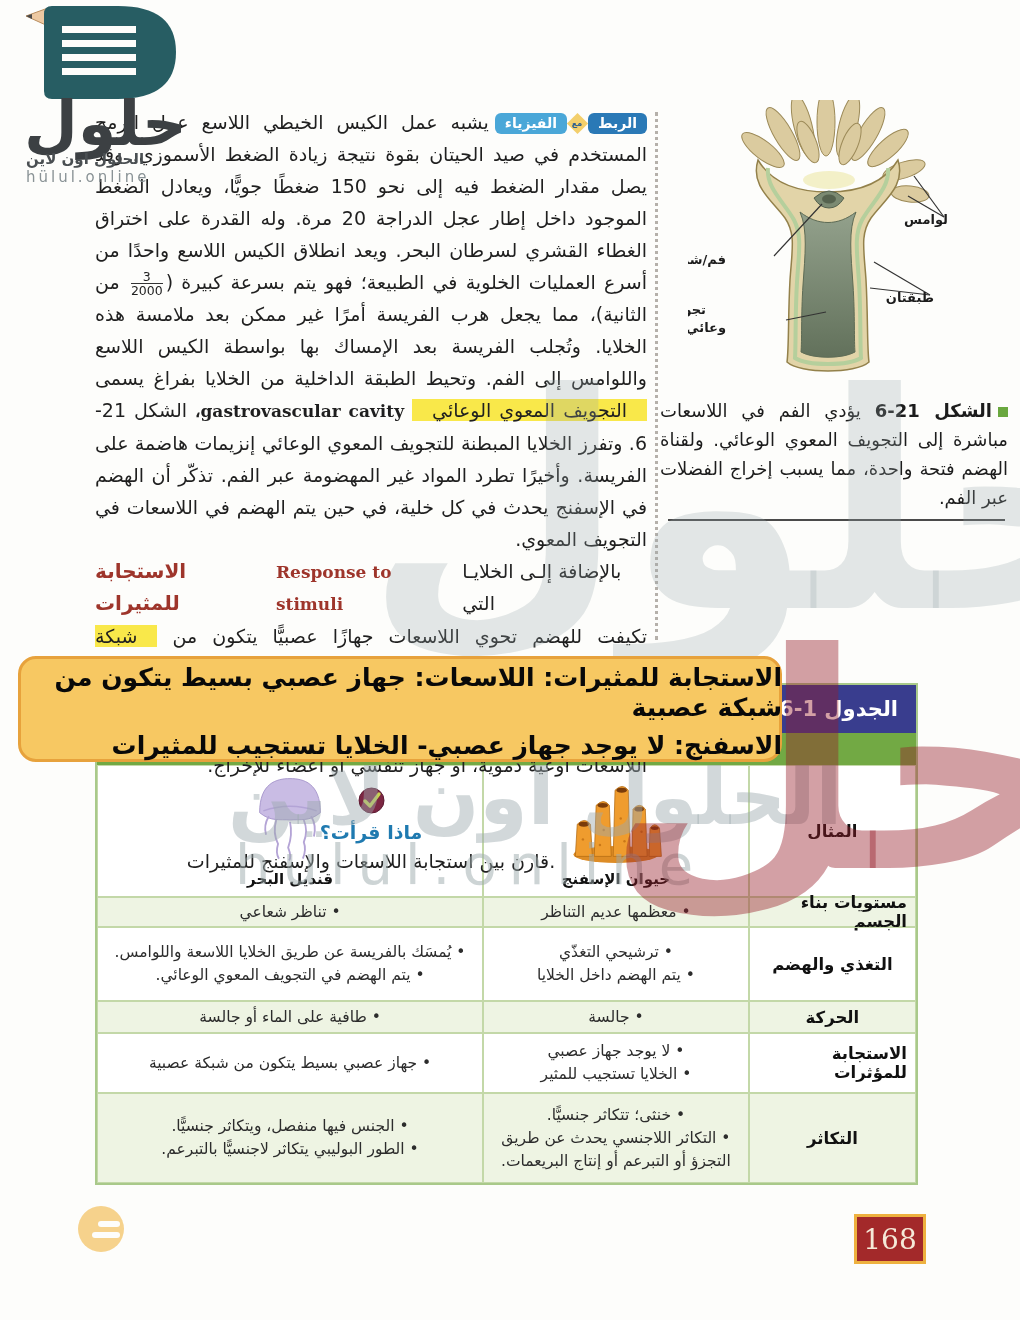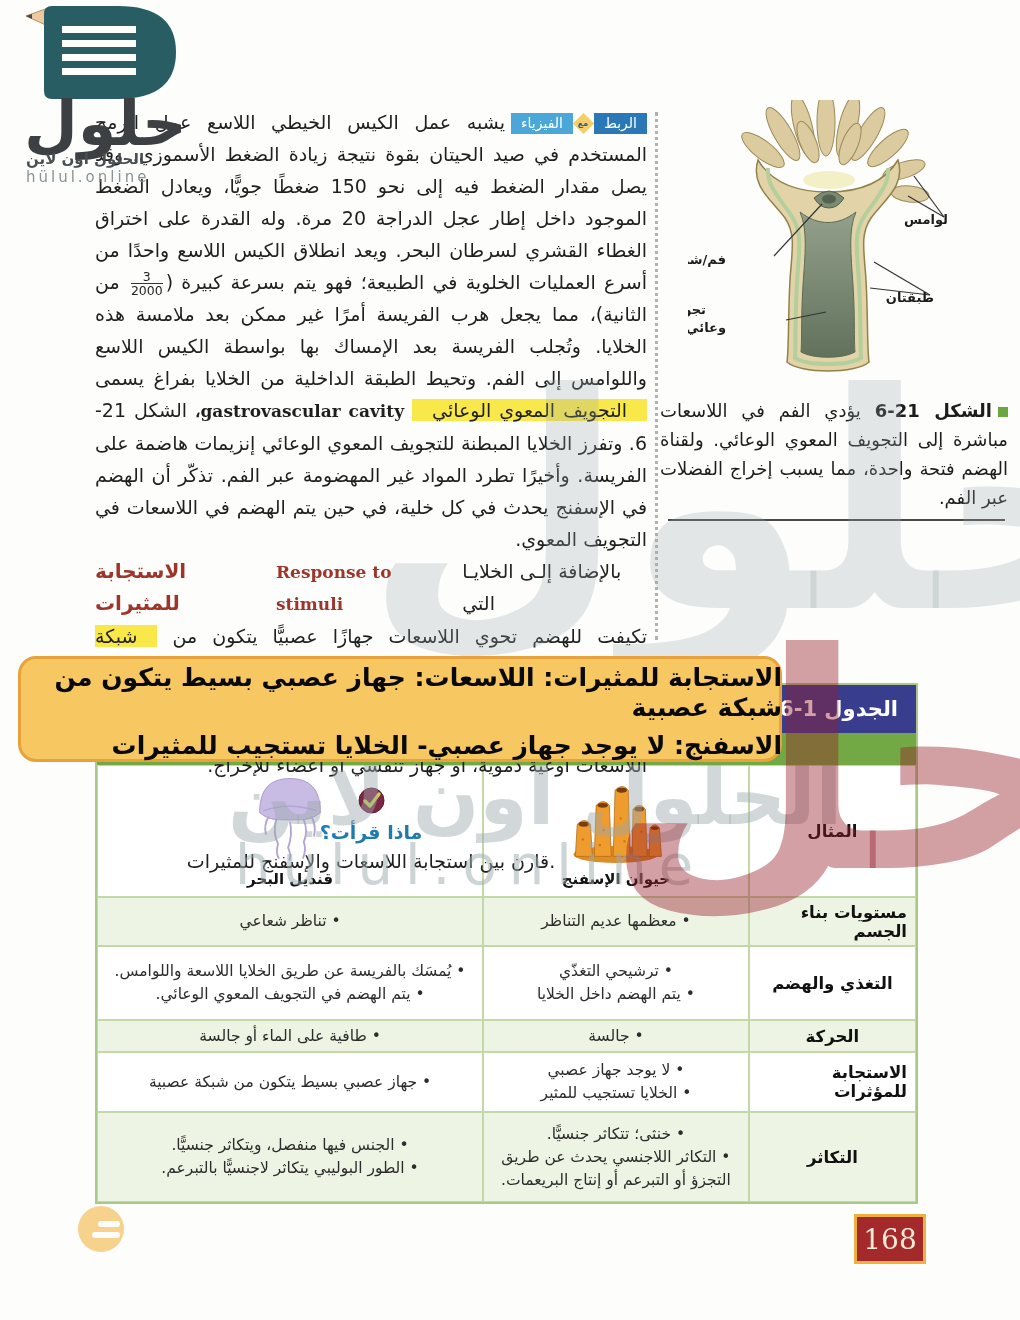--- a/index.html
+++ b/index.html
@@ -13,21 +13,21 @@
   .wm-red{left:605px;top:590px;font-size:300px;color:rgba(150,28,40,0.42);z-index:19;}
   
   .logo{position:absolute;left:18px;top:4px;z-index:14;}
   .logo .word{font-size:62px;font-weight:bold;color:#3c4043;line-height:60px;margin-top:-14px;margin-left:6px;}
   .logo .sub{font-size:15px;color:#4a4f52;font-weight:bold;margin-left:8px;margin-top:-4px;}
   .logo .dom{font-size:15px;color:#8a9396;letter-spacing:3px;margin-left:8px;}
   
   .main-col{position:absolute;left:95px;top:106px;width:552px;z-index:8;direction:rtl;}
   .para{font-size:19px;line-height:32px;text-align:justify;color:#1f1f1f;margin:0;}
   .badge{display:inline-flex;direction:rtl;align-items:center;gap:2px;vertical-align:middle;margin-left:6px;}
-  .pill{color:#fff;font-size:14px;font-weight:normal;padding:2px 10px;border-radius:0;line-height:17px;}
+  .pill{color:#fff;font-size:14px;font-weight:bold;padding:2px 10px;border-radius:6px;line-height:17px;}
   .pill-r{background:#2a79b6;}
   .pill-l{background:#4aa7d8;}
   .diamond{width:15px;height:15px;background:#f3cf6b;transform:rotate(45deg);display:flex;align-items:center;justify-content:center;margin:0 1px;}
   .diamond span{transform:rotate(-45deg);font-size:8px;color:#2a5d8f;font-weight:bold;}
   .hl{background:#f9e84a;padding:0 20px;}
   .latin{font-family:"DejaVu Serif",serif;font-weight:bold;font-size:17px;}
   .frac{display:inline-flex;flex-direction:column;text-align:center;vertical-align:middle;font-size:12.5px;line-height:13px;margin:0 3px;}
   .frac .den{border-top:1.5px solid #333;}
   .sec-line{display:flex;direction:ltr;align-items:baseline;gap:10px;font-size:19px;line-height:32px;justify-content:space-between;}
   .sec-ar{color:#9e352b;font-weight:bold;font-size:20px;}
@@ -229,21 +229,21 @@
             <circle cx="64" cy="70" r="1.3"></circle>
               <circle cx="82" cy="60" r="1.3"></circle>
               <circle cx="38" cy="74" r="1.3"></circle>
           </g>
         </svg>
         <div class="fig-name">حيوان الإسفنج</div>
       </div>
       <div class="tcell c-label">المثال</div>
     </div>
 
-    <div class="trow row-b" style="height:49px;">
+    <div class="trow row-b" style="height:30px;">
       <div class="tcell c-jelly">
           <div class="cell-item">تناظر شعاعي</div>
         </div>
       <div class="tcell c-sponge">
           <div class="cell-item">معظمها عديم التناظر</div>
         </div>
       <div class="tcell c-label">مستويات بناء الجسم</div>
     </div>
 
     <div class="trow row-a" style="height:74px;">

